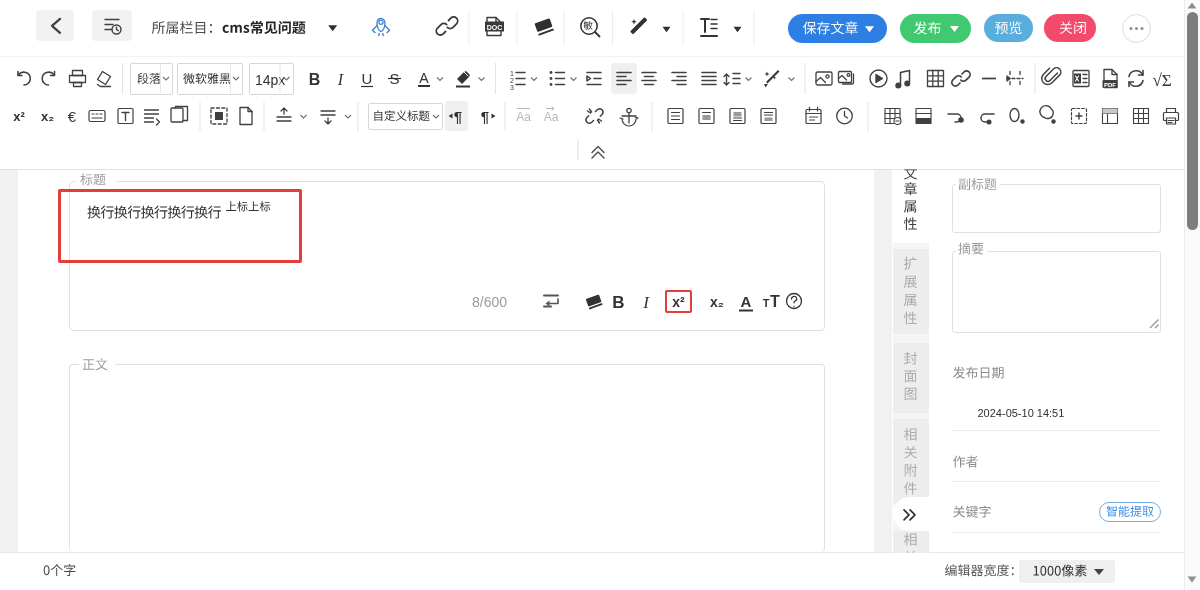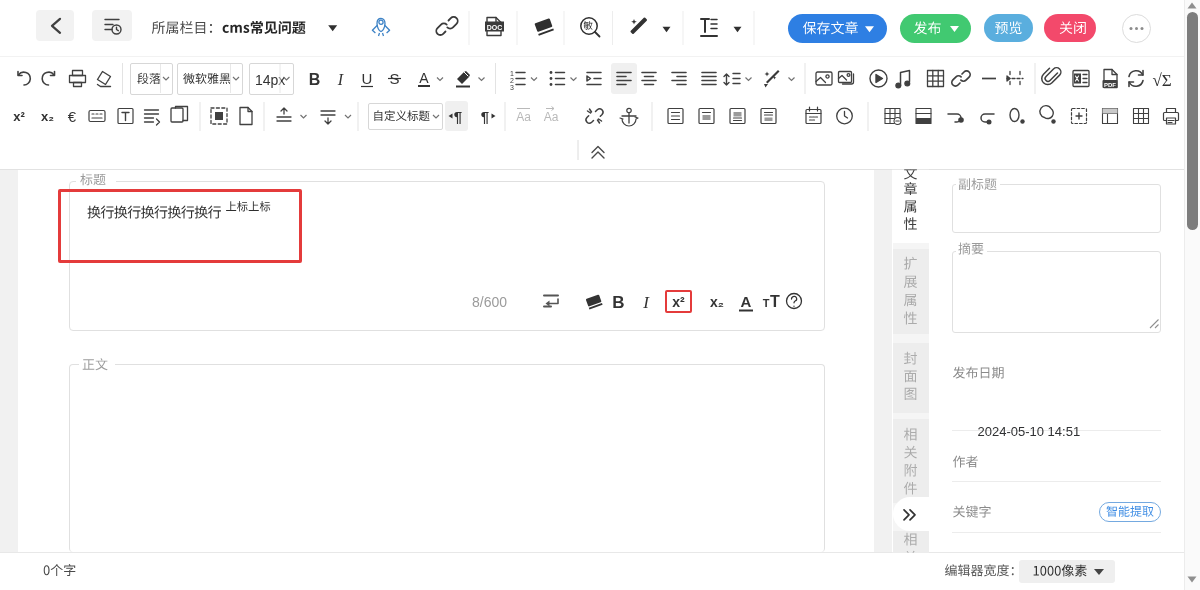--- a/index.html
+++ b/index.html
@@ -38,21 +38,21 @@
     <div class="a" style="left:1px;top:327px;width:36px;height:34px;background:#fff;border-radius:17px 0 0 17px"></div>
   </div>
 <div class="a" style="left:952px;top:184px;width:209px;height:48.5px;border:1px solid #e0e0e0;border-radius:3px"></div>
 <div class="a" style="left:956px;top:178px;width:44px;height:12px;background:#fff"></div>
 <div class="a" style="left:952px;top:250.5px;width:209px;height:82px;border:1px solid #e0e0e0;border-radius:3px"></div>
 <div class="a" style="left:956px;top:243px;width:31px;height:12px;background:#fff"></div>
 <div class="a" style="left:952px;top:429.5px;width:209px;height:1px;background:#ececec"></div>
 <div class="a" style="left:952px;top:481px;width:209px;height:1px;background:#ececec"></div>
 <div class="a" style="left:952px;top:531.5px;width:209px;height:1px;background:#ececec"></div>
 <div class="a" style="left:1098.5px;top:501.5px;width:62px;height:20px;border:1px solid #74a9e0;border-radius:10px"></div>
-<div class="a" style="left:977.5px;top:425px;font-size:13px;line-height:13px;color:#303133">2024-05-10 14:51</div>
+<div class="a" style="left:977.5px;top:407px;font-size:11px;line-height:13px;color:#303133">2024-05-10 14:51</div>
 <div class="a" style="left:472px;top:294px;font-size:14px;color:#9b9b9b">8/600</div>
 <div class="a" style="left:255px;top:71.5px;font-size:14px;color:#333">14px</div>
 <div class="a" style="left:0;top:552px;width:1184px;height:38px;background:#fff;border-top:1px solid #e8e8e8"></div>
 <div class="a" style="left:1019px;top:560px;width:96px;height:23px;background:#efefef;border-radius:3px"></div>
 <div class="a" style="left:1184px;top:0;width:16px;height:590px;background:#fafafa;border-left:1px solid #ececec"></div>
 <div class="a" style="left:1186.5px;top:12px;width:11.5px;height:218px;background:#7d7d7d;border-radius:6px"></div>
 <svg class="a" style="left:0;top:0" width="1200" height="590" viewBox="0 0 1200 590">
     <g transform="translate(55,25.8)" stroke="#3f3f3f" stroke-width="1.3" fill="none" stroke-linecap="round" stroke-linejoin="round">
       <path d="M5 -7L-3 0l8 7" stroke-width="2.2"></path>
     </g>

